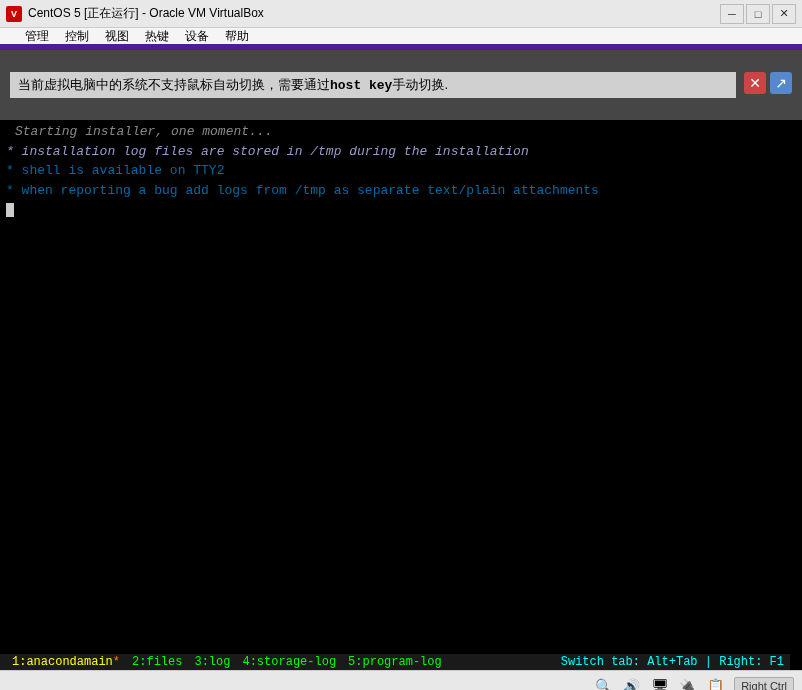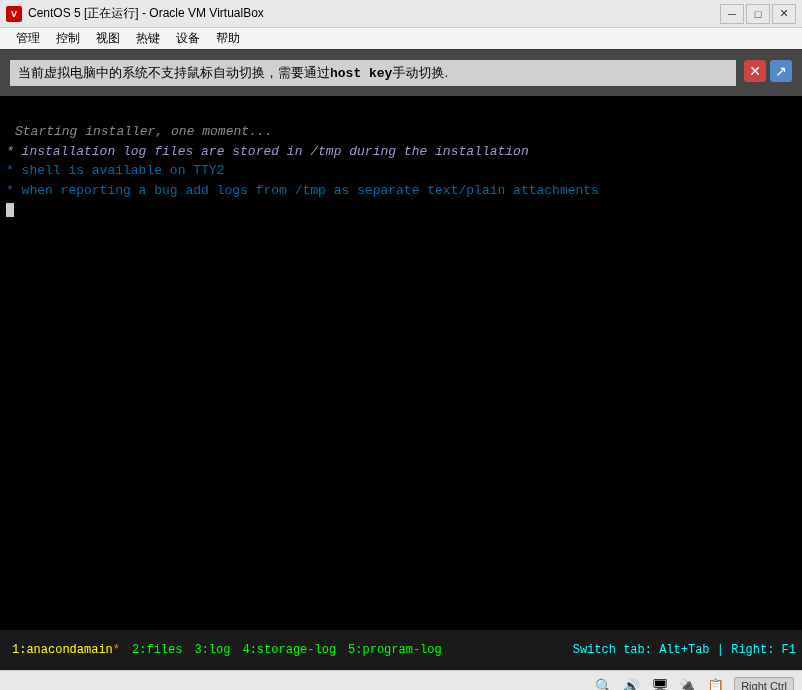--- a/index.html
+++ b/index.html
@@ -56,23 +56,23 @@
       background: #e8e8e8;
       border: 1px solid #bbb;
       color: #333;
     }
 
     
     .menu-bar {
       display: flex;
       align-items: center;
       background: #f5f5f5;
-      border-bottom: 1px solid #4c1d95;
+      border-bottom: 6px solid #4c1d95;
       height: 22px;
-      padding: 0 8px;
+      padding: 0 17px;
     }
     .menu-item {
       padding: 2px 8px;
       font-size: 12px;
       color: #000;
       cursor: pointer;
     }
 
     
     .vm-viewport {
@@ -82,21 +82,21 @@
       height: 620px;
     }
 
     
     .notification-banner {
       position: absolute;
       top: 0;
       left: 0;
       right: 0;
       background: rgba(80, 80, 80, 0.88);
-      padding: 10px 10px;
+      padding: 22px 10px;
       z-index: 10;
       display: flex;
       align-items: flex-start;
       justify-content: space-between;
     }
     .notification-text {
       font-size: 13px;
       color: #000;
       background: rgba(220,220,220,0.92);
       padding: 4px 8px;
@@ -173,22 +173,22 @@
     @keyframes blink {
       0%, 100% { opacity: 1; }
       50% { opacity: 0; }
     }
 
     
     .status-bar {
       position: absolute;
       bottom: 0;
       left: 0;
-      right: 0;
-      height: 40px;
+      right: 12px;
+      height: 16px;
       background: #1a1a1a;
       display: flex;
       align-items: center;
       padding: 0 6px;
       font-family: 'Courier New', monospace;
       font-size: 12px;
       color: #00ff00;
     }
     .status-tabs {
       flex: 1;

